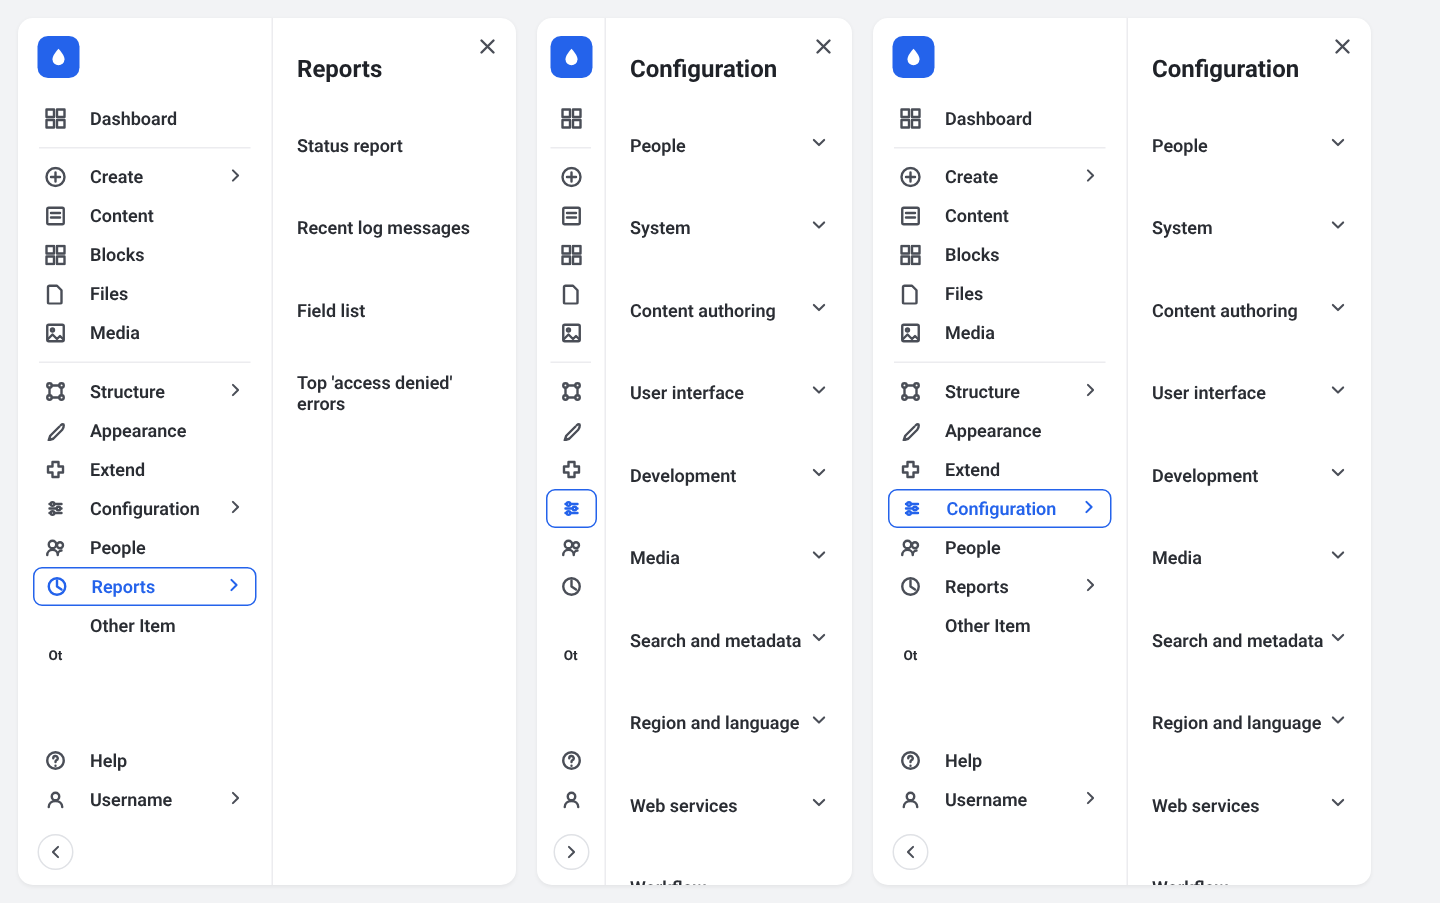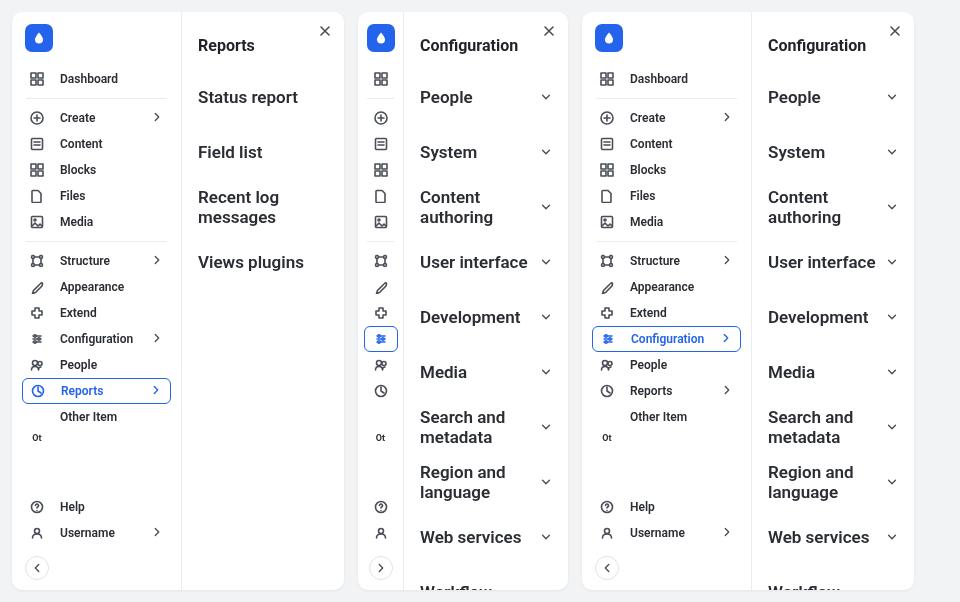--- a/index.html
+++ b/index.html
@@ -95,21 +95,21 @@
     font-size: 16px;
     font-weight: 700;
     color: #1f2228;
     margin-bottom: 18px;
     margin-top: 6px;
   }
   .subitem {
     display:flex;
     align-items:center;
     height: 27px;
-    font-size: 17px;
+    font-size: 12px;
     font-weight: 600;
     color: #2a2d33;
     cursor:pointer;
     margin-top:28px;
   }
   .subitem .chev { margin-left: auto; color:#9aa0aa; }
 
   .ot { font-size: 9px; font-weight: 700; width:14px; text-align:left;margin-top:42px; }
 
   svg { stroke: #4a4e57; stroke-width: 1.6; fill: none; stroke-linecap: round; stroke-linejoin: round; }
@@ -357,23 +357,23 @@
 
   <div class="subpanel">
     <div class="close-x">
         <svg width="14" height="14" viewBox="0 0 14 14">
           <use href="#i-x"></use>
         </svg>
       </div>
     <h2>Reports</h2>
     <div id="reports-list">
         <div class="subitem">Status report</div>
+        <div class="subitem">Recent log messages</div>
         <div class="subitem">Field list</div>
-        <div class="subitem">Recent log messages</div>
-        <div class="subitem">Views plugins</div>
+        <div class="subitem">Top 'access denied' errors</div>
       </div>
   </div>
 </div>
 
 <div class="panel panel2">
   <div class="sidebar collapsed">
     <div class="logo">
         <svg width="14" height="14" viewBox="0 0 14 14">
           <use href="#i-drop"></use>
         </svg>

